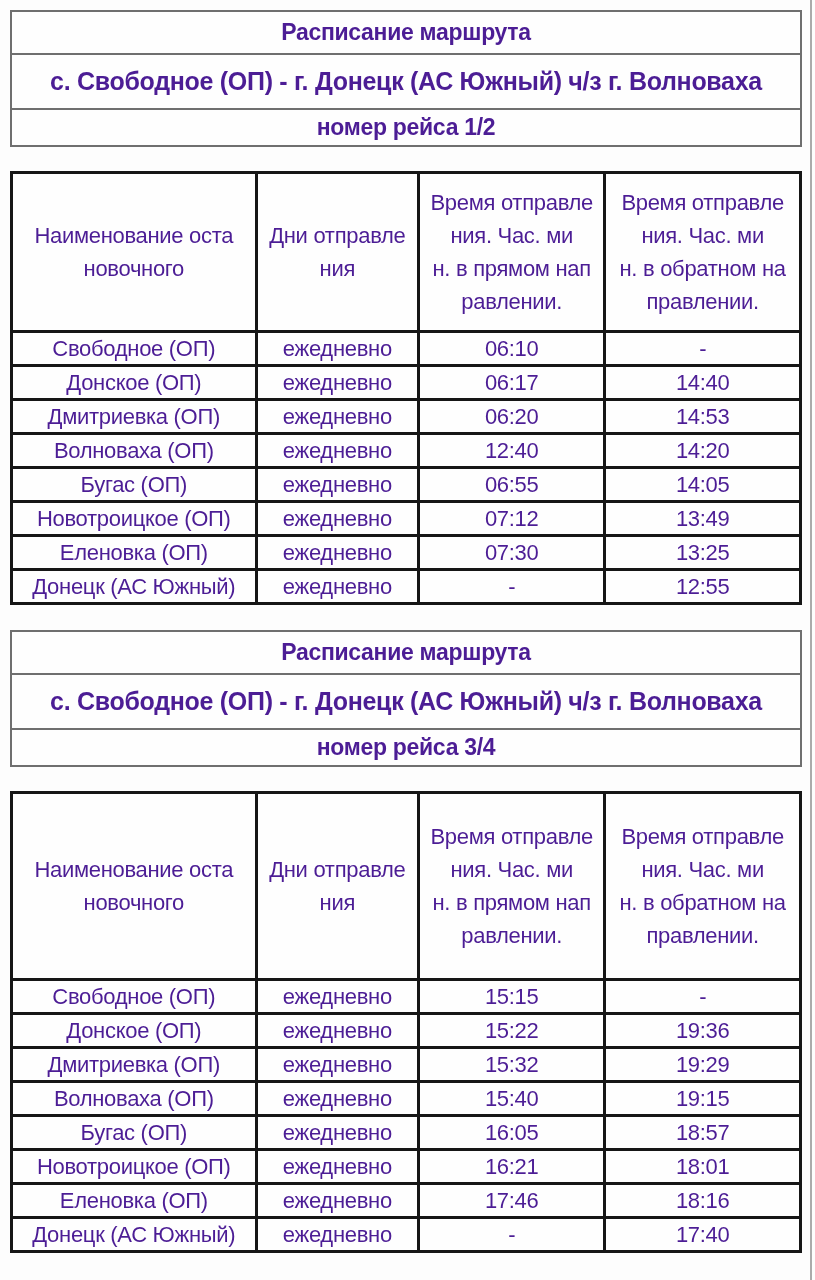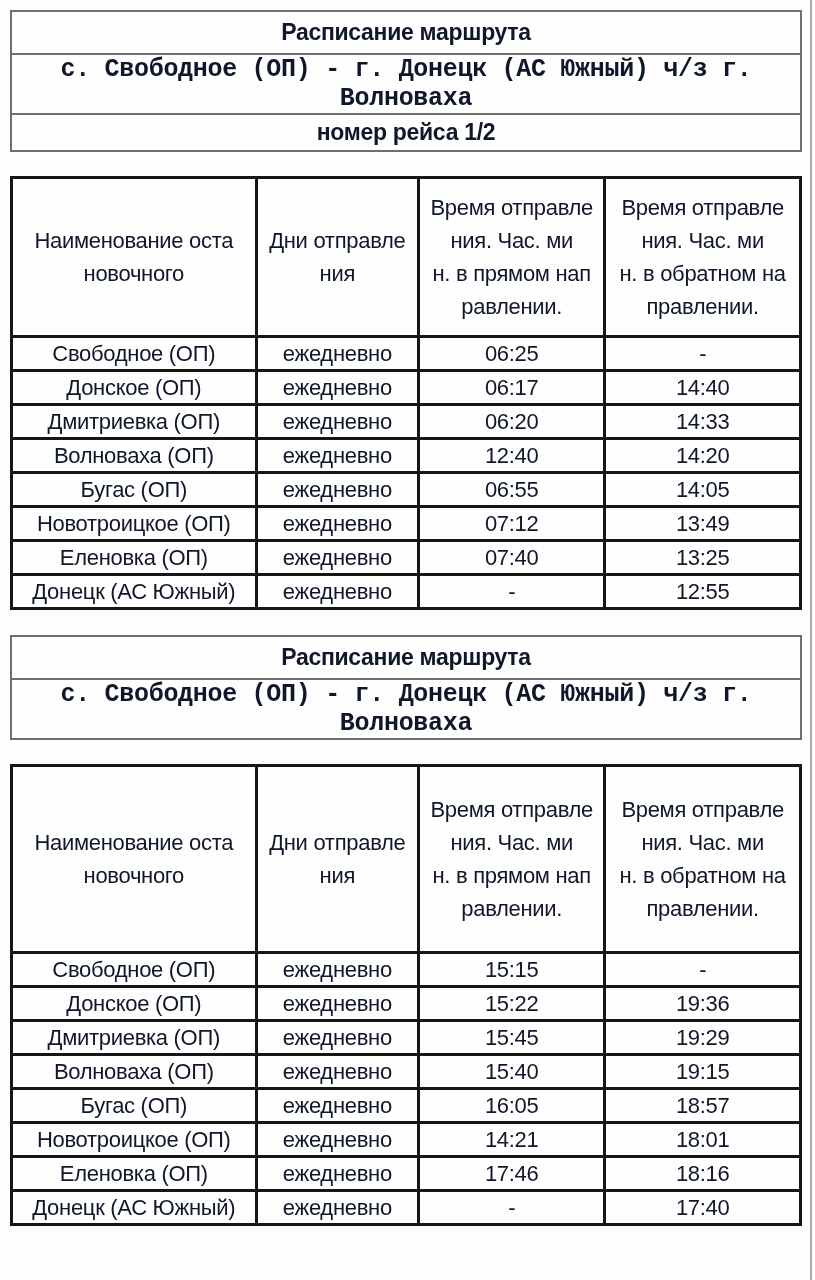--- a/index.html
+++ b/index.html
@@ -7,21 +7,21 @@
     padding: 0;
     background: #ffffff;
   }
   .page {
     position: relative;
     width: 815px;
     height: 1280px;
     background: #fdfdfd;
     overflow: hidden;
     font-family: "Liberation Sans", sans-serif;
-    color: #0f172a;
+    color: #4c1d95;
     box-sizing: border-box;
   }
   .page-edge-line {
     position: absolute;
     top: 0;
     bottom: 0;
     right: 3px;
     width: 2px;
     background: #ababab;
   }
@@ -41,21 +41,21 @@
     border: 2px solid #6f6f6f;
     background: #fefefe;
     text-align: center;
     vertical-align: middle;
     font-weight: bold;
     font-size: 23px;
     letter-spacing: -0.3px;
     padding: 0 6px;
   }
   table.title-table tr.t-row1 td { height: 41px; }
-  table.title-table tr.t-row2 td { height: 53px; font-size: 25px; font-family: Liberation Mono, monospace; }
+  table.title-table tr.t-row2 td { height: 53px; font-size: 25px; }
   table.title-table tr.t-row3 td { height: 35px; margin-top: 37px; }
 
   
   table.main-table {
     width: 100%;
     border-collapse: collapse;
     table-layout: fixed;
     margin-top: 24px;
   }
   table.main-table th,
@@ -123,34 +123,34 @@
           <th>Время отправле
 ния. Час. ми
 н. в обратном на
 правлении.</th>
         </tr>
       </thead>
       <tbody>
         <tr>
           <td>Свободное (ОП)</td>
           <td>ежедневно</td>
-          <td>06:25</td>
+          <td>06:10</td>
           <td>-</td>
         </tr>
         <tr>
           <td>Донское (ОП)</td>
           <td>ежедневно</td>
           <td>06:17</td>
           <td>14:40</td>
         </tr>
         <tr>
           <td>Дмитриевка (ОП)</td>
           <td>ежедневно</td>
           <td>06:20</td>
-          <td>14:33</td>
+          <td>14:53</td>
         </tr>
         <tr>
           <td>Волноваха (ОП)</td>
           <td>ежедневно</td>
           <td>12:40</td>
           <td>14:20</td>
         </tr>
         <tr>
           <td>Бугас (ОП)</td>
           <td>ежедневно</td>
@@ -159,41 +159,44 @@
         </tr>
         <tr>
           <td>Новотроицкое (ОП)</td>
           <td>ежедневно</td>
           <td>07:12</td>
           <td>13:49</td>
         </tr>
         <tr>
           <td>Еленовка (ОП)</td>
           <td>ежедневно</td>
-          <td>07:40</td>
+          <td>07:30</td>
           <td>13:25</td>
         </tr>
         <tr>
           <td>Донецк (АС Южный)</td>
           <td>ежедневно</td>
           <td>-</td>
           <td>12:55</td>
         </tr>
       </tbody>
     </table>
   </div>
 
   <div class="section section-2">
     <table class="title-table">
       <tbody>
         <tr class="t-row1">
             <td>Расписание маршрута</td>
           </tr>
         <tr class="t-row2">
             <td>с. Свободное (ОП) - г. Донецк (АС Южный) ч/з г. Волноваха</td>
+          </tr>
+        <tr class="t-row3">
+            <td>номер рейса 3/4</td>
           </tr>
       </tbody>
     </table>
 
     <table class="main-table">
       <colgroup>
           <col class="c1">
           <col class="c2">
           <col class="c3">
           <col class="c4">
@@ -223,39 +226,39 @@
         </tr>
         <tr>
           <td>Донское (ОП)</td>
           <td>ежедневно</td>
           <td>15:22</td>
           <td>19:36</td>
         </tr>
         <tr>
           <td>Дмитриевка (ОП)</td>
           <td>ежедневно</td>
-          <td>15:45</td>
+          <td>15:32</td>
           <td>19:29</td>
         </tr>
         <tr>
           <td>Волноваха (ОП)</td>
           <td>ежедневно</td>
           <td>15:40</td>
           <td>19:15</td>
         </tr>
         <tr>
           <td>Бугас (ОП)</td>
           <td>ежедневно</td>
           <td>16:05</td>
           <td>18:57</td>
         </tr>
         <tr>
           <td>Новотроицкое (ОП)</td>
           <td>ежедневно</td>
-          <td>14:21</td>
+          <td>16:21</td>
           <td>18:01</td>
         </tr>
         <tr>
           <td>Еленовка (ОП)</td>
           <td>ежедневно</td>
           <td>17:46</td>
           <td>18:16</td>
         </tr>
         <tr>
           <td>Донецк (АС Южный)</td>

